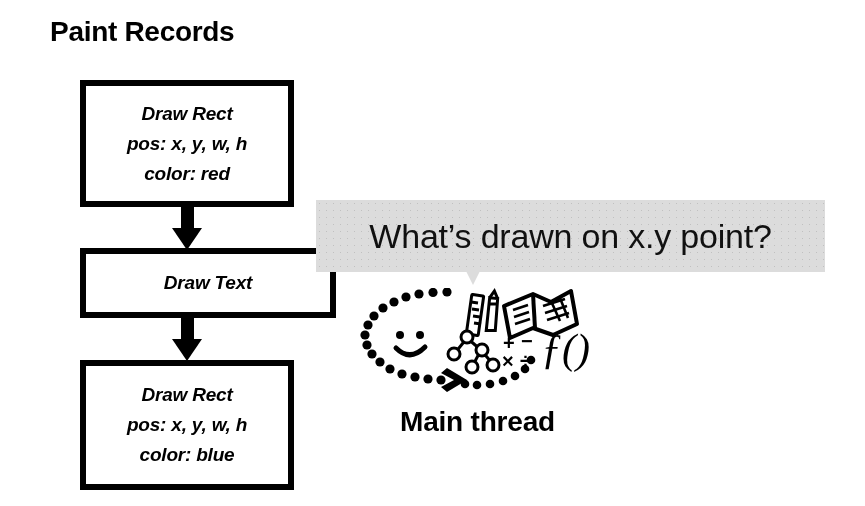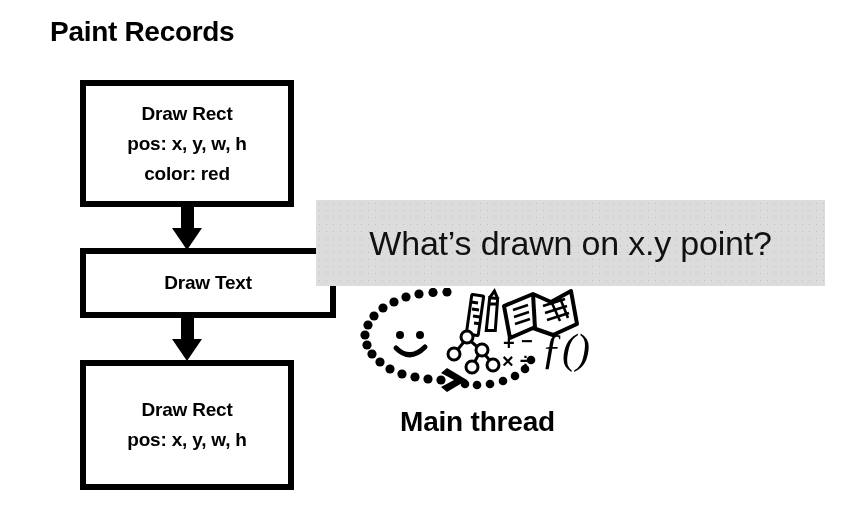--- a/index.html
+++ b/index.html
@@ -37,20 +37,21 @@
     background: #ffffff;
     display: flex;
     flex-direction: column;
     align-items: center;
     justify-content: center;
     text-align: center;
     font-size: 19px;
     font-weight: bold;
     line-height: 30px;
     letter-spacing: -0.2px;
+    font-style: italic;
   }
   .record-box .line {
     display: block;
     white-space: nowrap;
   }
 
   #record-box-1 { left: 80px; top: 80px;  width: 214px; height: 127px; }
   #record-box-2 { left: 80px; top: 248px; width: 256px; height: 70px;  }
   #record-box-3 { left: 80px; top: 360px; width: 214px; height: 130px; }
 
@@ -82,21 +83,21 @@
   #flow-arrow-2 { top: 317px; height: 45px; }
   #flow-arrow-2 .stem { height: 24px; }
   #flow-arrow-2 .head { top: 22px; }
 
   
   #speech-bubble {
     position: absolute;
     left: 316px;
     top: 200px;
     width: 509px;
-    height: 86px;
+    height: 72px;
     background-color: #dcdcdc;
     background-image:
       radial-gradient(circle, rgba(150,150,150,0.40) 0.7px, transparent 0.9px);
     background-size: 7px 7px;
     display: flex;
     align-items: center;
     justify-content: center;
   }
   #speech-bubble-text {
     font-size: 34px;
@@ -160,20 +161,21 @@
 </div>
 
 <div class="flow-arrow" id="flow-arrow-2">
   <span class="stem"></span>
   <span class="head"></span>
 </div>
 
 <div class="record-box" id="record-box-3">
   <span class="line">Draw Rect</span>
   <span class="line">pos: x, y, w, h</span>
+  <span class="line">color: blue</span>
 </div>
 
 <div id="speech-bubble">
   <span id="speech-bubble-text">What’s drawn on x.y point?</span>
 </div>
 <div id="speech-bubble-tail"></div>
 
 <div id="main-thread-figure">
   <svg width="245" height="110" viewBox="0 0 245 110" xmlns="http://www.w3.org/2000/svg">
 

